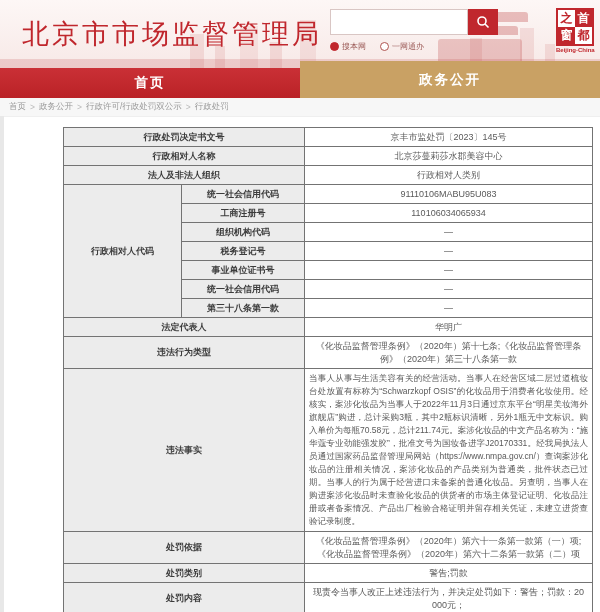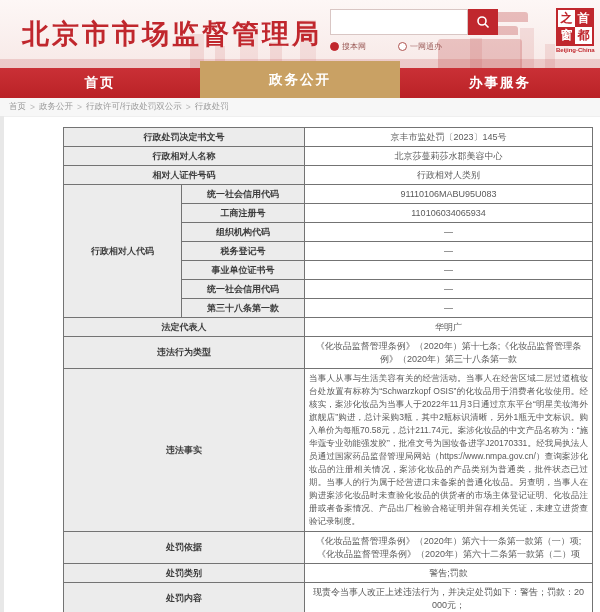--- a/index.html
+++ b/index.html
@@ -6,28 +6,28 @@
   body{width:600px;height:612px;overflow:hidden;background:#fff;
        font-family:"Liberation Sans","DejaVu Sans",sans-serif;}
   .page{position:relative;width:600px;height:612px;overflow:hidden;background:#fff;}
 
   
   .header{position:relative;height:68px;background:linear-gradient(#fdf7f6,#f7e9e7);overflow:hidden;}
   .skyline{position:absolute;bottom:0;left:0;width:100%;height:100%;pointer-events:none;}
   .bldg{position:absolute;bottom:0;background:rgba(197,72,72,.13);}
   .pagoda{position:absolute;background:rgba(185,55,55,.30);border-radius:3px 3px 0 0;}
   .crowdstrip{position:absolute;bottom:0;left:0;width:100%;height:9px;background:rgba(190,60,60,.18);}
-  .site-title{position:absolute;left:22px;top:16px;font-size:27px;font-weight:bold;
+  .site-title{position:absolute;left:22px;top:16px;font-size:27px;font-weight:normal;
               color:#c0272d;letter-spacing:3px;white-space:nowrap;}
   .searchwrap{position:absolute;left:330px;top:9px;display:flex;}
   .search-input{width:138px;height:26px;border:1px solid #d9c6c4;background:#fff;
                 outline:none;font-size:11px;padding:0 6px;box-sizing:border-box;}
   .search-btn{width:30px;height:26px;background:#c0272d;border:none;display:flex;
               align-items:center;justify-content:center;cursor:pointer;}
-  .scopes{position:absolute;left:330px;top:41px;font-size:8px;color:#9b5a57;display:flex;gap:32px;}
+  .scopes{position:absolute;left:330px;top:41px;font-size:8px;color:#9b5a57;display:flex;gap:14px;}
   .scope{display:flex;align-items:center;gap:3px;cursor:pointer;}
   .dot{width:7px;height:7px;border-radius:50%;border:1px solid #b05450;background:#fff;display:inline-block;}
   .dot.on{background:#c0272d;border-color:#c0272d;}
   .logo{position:absolute;right:8px;top:8px;width:36px;text-align:center;}
   .logo-box{width:34px;height:34px;border:2px solid #c0272d;background:#fff;
             display:grid;grid-template-columns:17px 17px;grid-template-rows:17px 17px;box-sizing:content-box;}
   .logo-cell{font-size:12px;font-weight:bold;line-height:17px;}
   .lc-r{color:#c0272d;background:#fff;}
   .lc-w{color:#fff;background:#c0272d;}
   .logo-cap{font-size:6px;color:#c0272d;font-weight:bold;margin-top:1px;white-space:nowrap;}
@@ -106,21 +106,20 @@
         <span class="logo-cell lc-w">窗</span>
         <span class="logo-cell lc-r">都</span>
       </div>
       <div class="logo-cap">Beijing-China</div>
     </div>
   </div>
 
   <div class="nav">
     <div class="nav-item">首页</div>
     <div class="nav-item active">政务公开</div>
-    <div class="nav-item">办事服务</div>
   </div>
 
   <div class="breadcrumb">
     <span class="crumb">首页</span>
     <span class="crumb-sep">&gt;</span>
     <span class="crumb">政务公开</span>
     <span class="crumb-sep">&gt;</span>
     <span class="crumb">行政许可/行政处罚双公示</span>
     <span class="crumb-sep">&gt;</span>
     <span class="crumb">行政处罚</span>
@@ -138,21 +137,21 @@
       <tbody>
         <tr>
           <td class="lbl" colspan="2">行政处罚决定书文号</td>
           <td class="val">京丰市监处罚〔2023〕145号</td>
         </tr>
         <tr>
           <td class="lbl" colspan="2">行政相对人名称</td>
           <td class="val">北京莎蔓莉莎水郡美容中心</td>
         </tr>
         <tr>
-          <td class="lbl" colspan="2">相对人证件号码</td>
+          <td class="lbl" colspan="2">法人及非法人组织</td>
           <td class="val">行政相对人类别</td>
         </tr>
 
         <tr>
           <td class="lbl" rowspan="7">行政相对人代码</td>
           <td class="lbl">统一社会信用代码</td>
           <td class="val">91110106MABU95U083</td>
         </tr>
         <tr>
           <td class="lbl">工商注册号</td>

